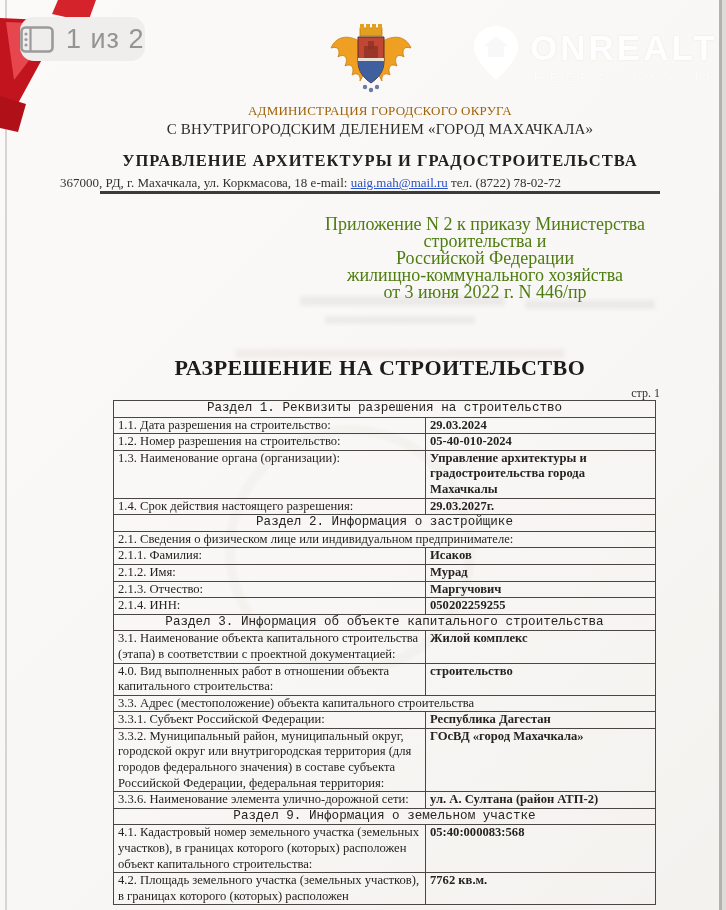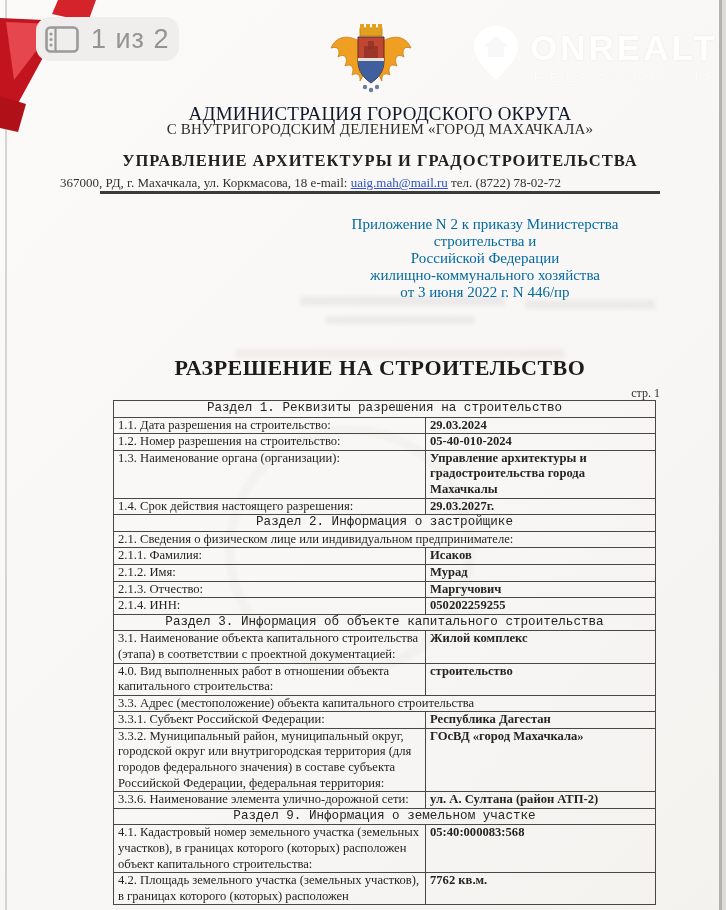--- a/index.html
+++ b/index.html
@@ -15,22 +15,22 @@
   }
   .page-left-edge{position:absolute;left:5px;top:0;width:2px;height:910px;background:#d7d5d2;}
   .page-right-edge{position:absolute;left:719px;top:0;width:3px;height:910px;background:#b4b2ae;}
   .page-right-strip{position:absolute;left:722px;top:0;width:4px;height:910px;background:#dedcd9;}
 
   
   .ribbon{position:absolute;left:0;top:0;width:110px;height:140px;}
 
   
   .pager-badge{
-    position:absolute;left:36px;top:17px;height:44px;
-    display:flex;align-items:center;gap:12px;padding:0 9px;
+    position:absolute;left:20px;top:17px;height:44px;
+    display:flex;align-items:center;gap:12px;padding:0 0;
     background:#efeeec;border-radius:14px;
     font-family:"Liberation Sans", sans-serif;
   }
   .pager-badge .pager-text{font-size:27px;color:#949494;letter-spacing:1px;}
 
   
   .crest{position:absolute;left:328px;top:24px;}
 
   
   .watermark{
@@ -41,29 +41,29 @@
   .wm-brand{
     font-size:35px;font-weight:bold;letter-spacing:3px;
     color:rgba(255,255,255,0.95);text-shadow:0 0 2px rgba(180,178,174,0.25);
   }
   .wm-sub{
     font-size:12px;letter-spacing:7px;margin-top:3px;margin-left:4px;
     color:rgba(255,255,255,0.85);text-shadow:0 0 1px rgba(180,178,174,0.2);
   }
 
   
-  .org-line1{position:absolute;left:60px;width:640px;top:103px;text-align:center;font-size:19px;color:#0f172a;letter-spacing:0.2px;}
+  .org-line1{position:absolute;left:60px;width:640px;top:103px;text-align:center;font-size:13px;color:#a16207;letter-spacing:0.2px;}
   .org-line2{position:absolute;left:60px;width:640px;top:121px;text-align:center;font-size:15px;color:#2f2d2a;letter-spacing:0.2px;}
   .dept-line{position:absolute;left:60px;width:640px;top:151px;text-align:center;font-size:16.5px;font-weight:bold;color:#232120;letter-spacing:1px;}
   .addr-line{position:absolute;left:60px;width:640px;top:175px;text-align:left;font-size:13px;color:#33312e;}
   .addr-line .email{color:#2b50c8;text-decoration:underline;}
   .head-rule{position:absolute;left:100px;top:191px;width:560px;height:3px;background:#3d3b38;}
 
   
-  .annex{position:absolute;left:310px;top:216px;width:350px;text-align:center;font-size:15px;color:#0369a1;line-height:17px;}
+  .annex{position:absolute;left:310px;top:216px;width:350px;text-align:center;font-size:18px;color:#4d7c0f;line-height:17px;}
   .annex .l1{text-align:center;}
 
   
   .ghost{position:absolute;background:rgba(130,128,124,0.10);filter:blur(2px);border-radius:2px;}
   .ghost-ring{
     position:absolute;left:225px;top:425px;width:230px;height:230px;border-radius:50%;
     border:10px solid rgba(150,148,144,0.05);filter:blur(1px);
   }
 
   

